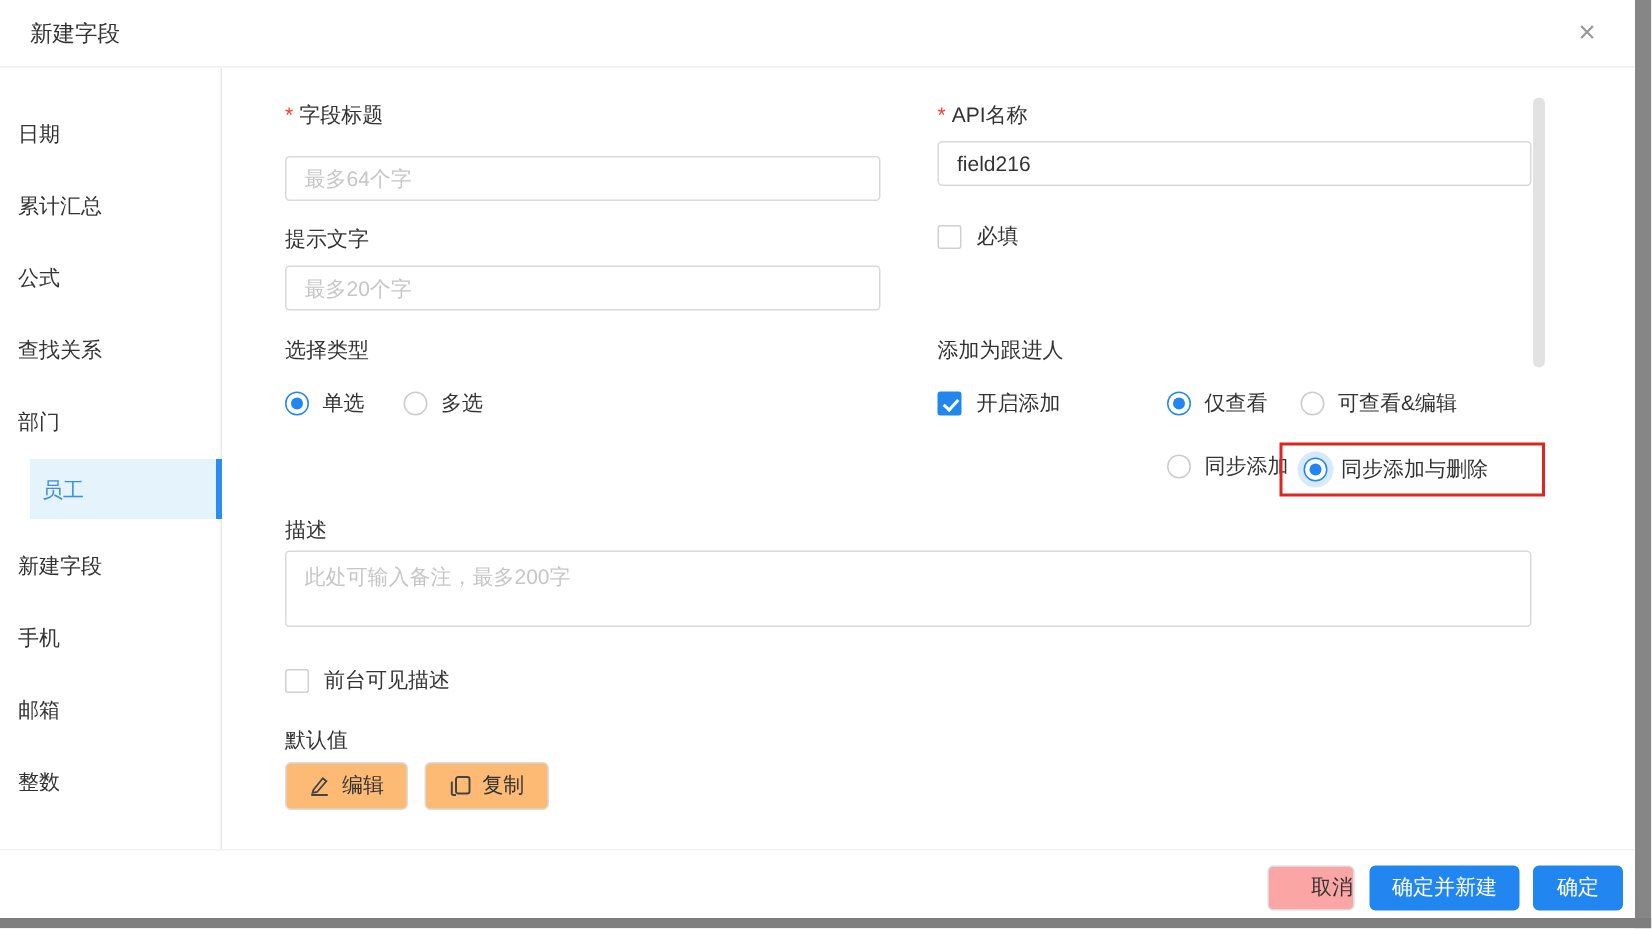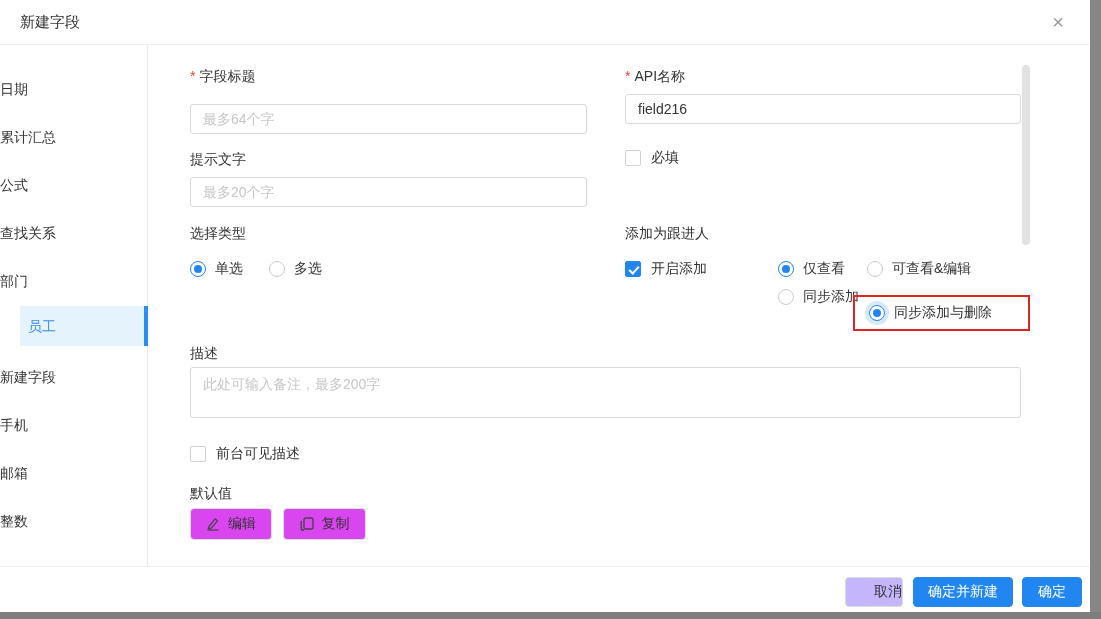--- a/index.html
+++ b/index.html
@@ -13,21 +13,21 @@
   .dialog { position:absolute; left:0; top:0; width:1090px; height:612px; background:#fff; }
 
   
   .dlg-header { position:absolute; left:0; top:0; width:1090px; height:45px; border-bottom:1px solid #efefef; }
   .dlg-title { position:absolute; left:20px; top:13px; font-size:15px; color:#333; }
   .dlg-close { position:absolute; right:20px; top:10px; width:24px; height:24px; font-size:20px;
                color:#999; text-align:center; line-height:24px; cursor:pointer; }
 
   
   .sidebar { position:absolute; left:0; top:45px; width:148px; height:521px; border-right:1px solid #e9e9e9; }
-  .side-item { position:absolute; left:0; width:157px; height:48px; line-height:48px; 
+  .side-item { position:absolute; left:12px; width:157px; height:48px; line-height:48px; 
                font-size:14px; color:#333; cursor:pointer; }
   .side-item.selected { left:20px; width:128px; height:40px; line-height:40px; padding-left:8px;
                background:#e4f3fc; color:#3a8ee6; border-right:4px solid #2d8cf0; }
 
   
   .flabel { position:absolute; font-size:14px; color:#333; white-space:nowrap; }
   .req { color:#f04134; margin-right:4px; }
   .tinput { position:absolute; height:30px; border:1px solid #d9d9d9; border-radius:3px; background:#fff;
             font-size:14px; color:#333; padding:0 12px; font-family:inherit; outline:none; }
   .tinput::placeholder, .tarea::placeholder { color:#c6c6c6; opacity:1; }
@@ -48,31 +48,31 @@
   .rdot { width:16px; height:16px; border-radius:50%; border:1px solid #ccc; background:#fff; position:relative; flex:0 0 16px; }
   .rdot.on { border:1.5px solid #2186f0; }
   .rdot.on::after { content:""; position:absolute; left:50%; top:50%; transform:translate(-50%,-50%);
                     width:8px; height:8px; border-radius:50%; background:#2186f0; }
   .rdot.halo { box-shadow:0 0 0 4px rgba(33,134,240,0.18); }
   .radio-label { font-size:14px; color:#333; white-space:nowrap; }
 
   .red-box { position:absolute; border:2px solid #e02424; display:flex; align-items:center; padding-left:14px; }
 
   
-  .mini-btn { position:absolute; height:32px; background:#d946ef; border:1px solid #dcdcdc; border-radius:4px;
+  .mini-btn { position:absolute; height:32px; background:#fdba74; border:1px solid #dcdcdc; border-radius:4px;
               display:flex; align-items:center; justify-content:center; gap:8px; font-size:14px; color:#333; cursor:pointer; }
 
   
   .scroll-thumb { position:absolute; left:1022px; top:65px; width:8px; height:180px; border-radius:4px; background:#e2e2e2; }
 
   
   .dlg-footer-line { position:absolute; left:0; top:566px; width:1090px; height:1px; background:#f0f0f0; }
   .btn { position:absolute; height:30px; border-radius:4px; font-size:14px; font-family:inherit;
          display:flex; align-items:center; justify-content:center; cursor:pointer; }
-  .btn-plain { background:#c4b5fd; border:1px solid #d9d9d9; color:#333;padding-left:28px; }
+  .btn-plain { background:#fca5a5; border:1px solid #d9d9d9; color:#333;padding-left:28px; }
   .btn-primary { background:#2186f0; border:1px solid #2186f0; color:#fff; }
 
   .icon-svg { display:block; }
 </style>
 </head>
 <body>
 
 <div id="app">
 
   <div class="dialog">
@@ -135,21 +135,21 @@
       <span class="radio-opt">
         <span class="rdot on"></span>
         <span class="radio-label">仅查看</span>
       </span>
       <span class="radio-opt">
         <span class="rdot"></span>
         <span class="radio-label">可查看&amp;编辑</span>
       </span>
     </div>
 
-    <div class="radio-row" style="left:778px; top:288px">
+    <div class="radio-row" style="left:778px; top:302px">
       <span class="radio-opt">
         <span class="rdot"></span>
         <span class="radio-label">同步添加</span>
       </span>
     </div>
     <div class="red-box" style="left:853px; top:295px; width:177px; height:36px">
       <span class="radio-opt">
         <span class="rdot on halo"></span>
         <span class="radio-label">同步添加与删除</span>
       </span>

